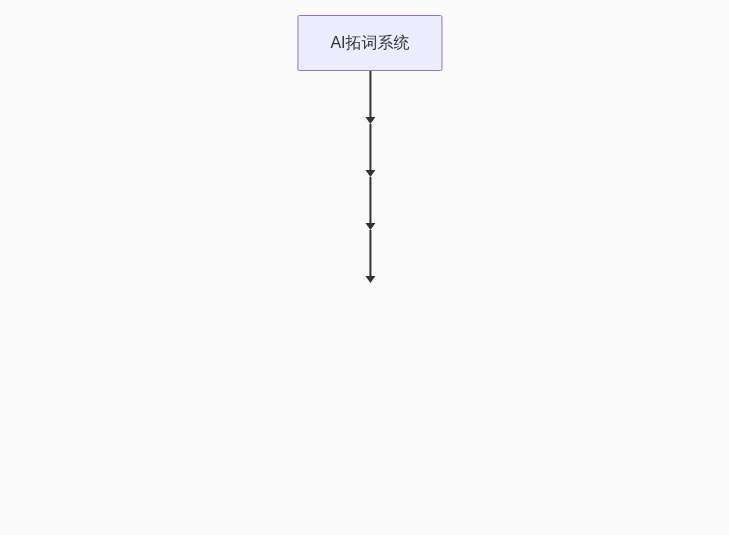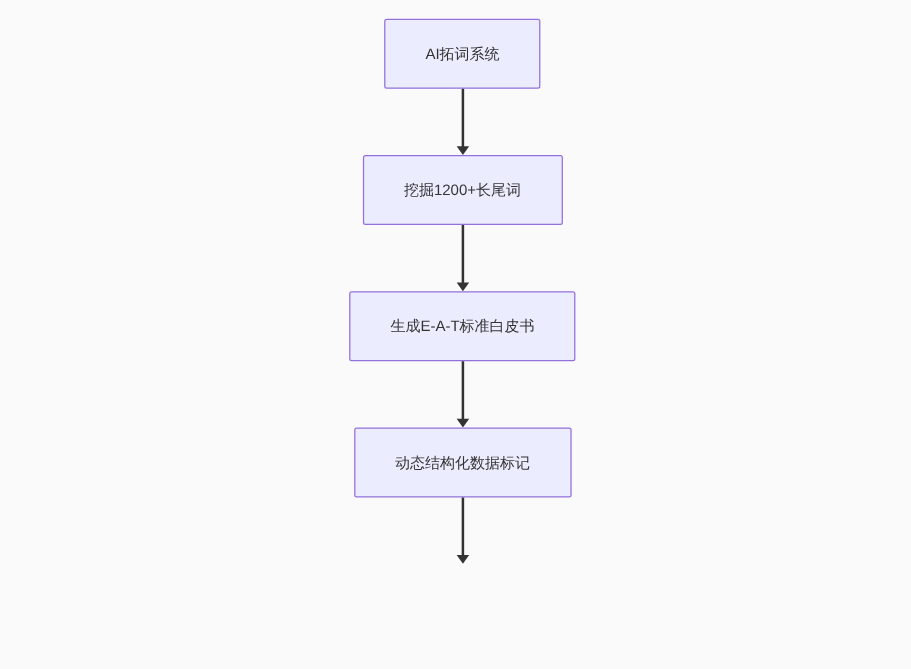--- a/index.html
+++ b/index.html
@@ -26,21 +26,21 @@
   .flow-node {
     box-sizing: border-box;
     height: 56px;
     padding: 0 32px;
     display: flex;
     align-items: center;
     justify-content: center;
     background: var(--node-fill, #ECECFF);
     border: 1px solid var(--node-border, #9370DB);
     border-radius: 2px;
-    font-size: 12px;
+    font-size: 16px;
     color: var(--text-color, #333333);
     white-space: nowrap;
   }
   .flow-arrow {
     height: 53px;
     display: flex;
     flex-direction: column;
     align-items: center;
   }
   .flow-arrow .line {
@@ -62,35 +62,32 @@
 
 <div class="flowchart">
 
   <div class="flow-node">AI拓词系统</div>
 
   <div class="flow-arrow">
     <div class="line"></div>
     <div class="head"></div>
   </div>
 
-  <div class="flow-node">挖掘1200+长尾词</div>
 
   <div class="flow-arrow">
     <div class="line"></div>
     <div class="head"></div>
   </div>
 
-  <div class="flow-node">生成E-A-T标准白皮书</div>
 
   <div class="flow-arrow">
     <div class="line"></div>
     <div class="head"></div>
   </div>
 
-  <div class="flow-node">动态结构化数据标记</div>
 
   <div class="flow-arrow">
     <div class="line"></div>
     <div class="head"></div>
   </div>
 
 
 </div>
 
 </body></html>

